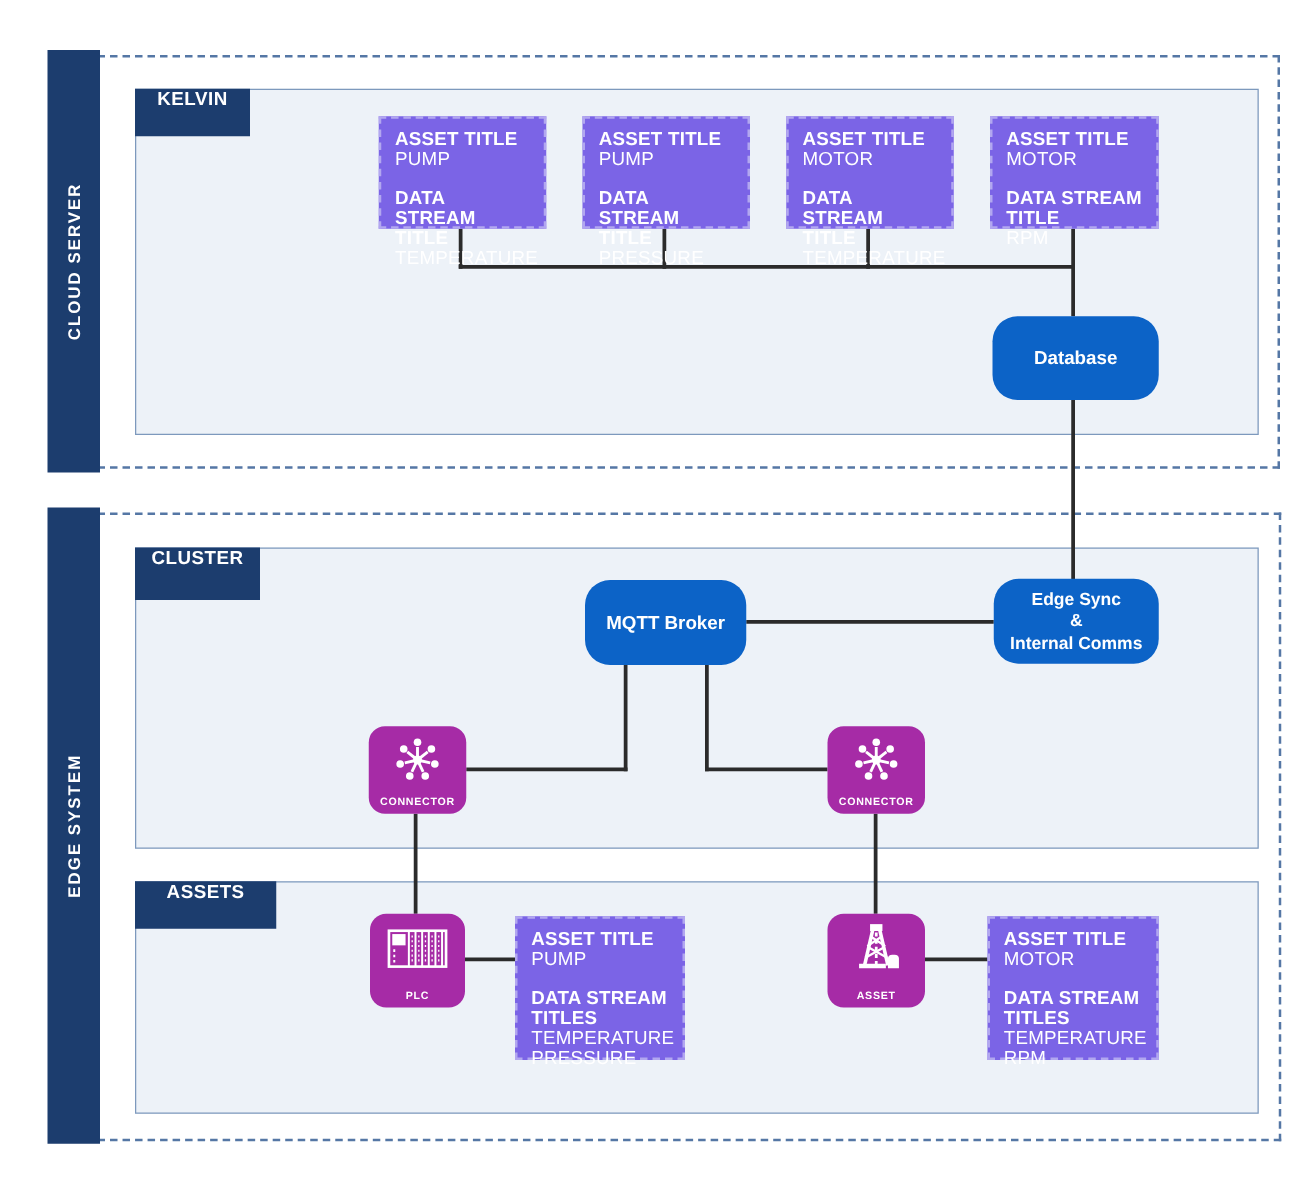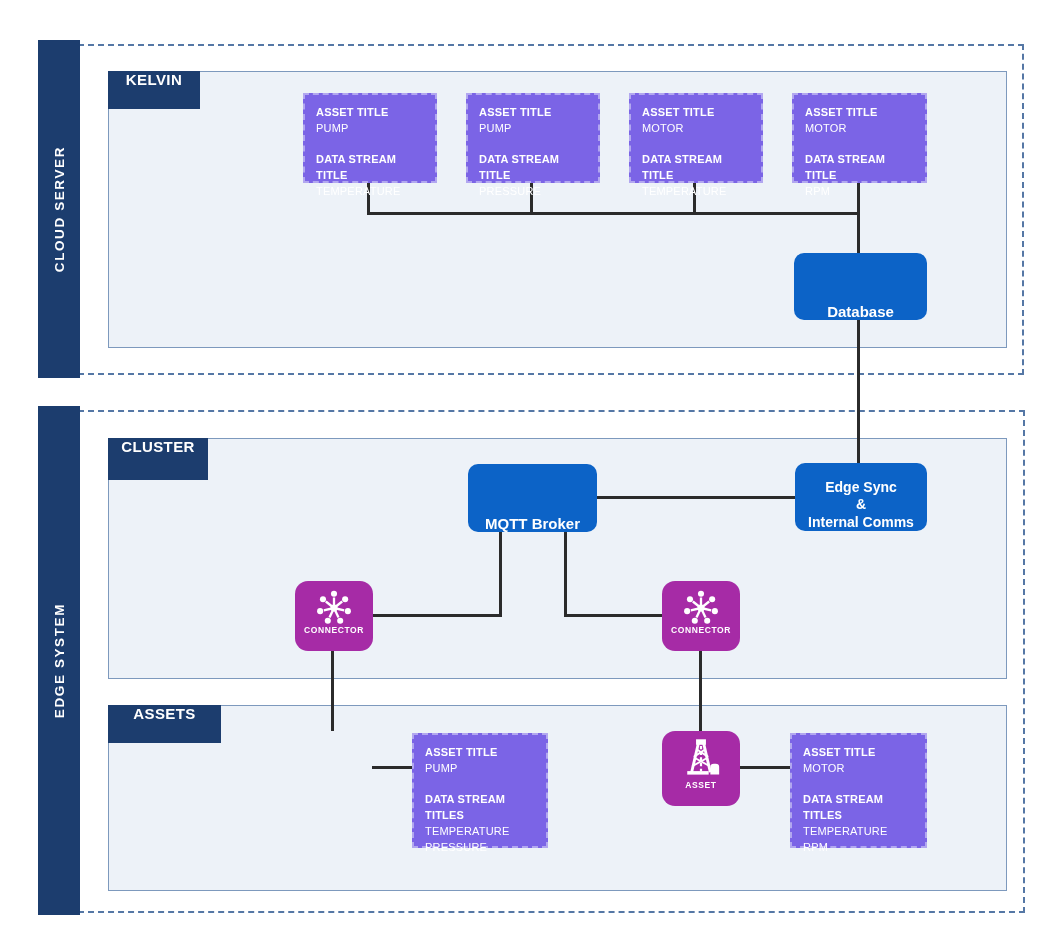--- a/index.html
+++ b/index.html
@@ -18,34 +18,34 @@
   
   .panel{position:absolute;background:#EDF2F8;border:1.5px solid #7D99BD;z-index:1;}
 
   
   .tab{position:absolute;background:#1C3D6E;color:#fff;font-weight:bold;font-size:15px;
        display:flex;align-items:flex-start;justify-content:center;letter-spacing:0.4px;z-index:5;}
 
   
   .card{position:absolute;background:#7B64E6;border:2px dashed #B2A7F0;color:#fff;
         padding:9px 11px;box-sizing:border-box;z-index:4;}
-  .card-line{font-size:11px;line-height:16px;letter-spacing:0.2px;}
+  .card-line{font-size:15px;line-height:16px;letter-spacing:0.2px;}
   .card-line.bold{font-weight:bold;}
   .card-gap{height:15px;}
 
   
-  .blue-node{position:absolute;background:#0C63C7;border-radius:10px;color:#fff;
-             display:flex;flex-direction:column;align-items:center;justify-content:flex-end;
+  .blue-node{position:absolute;background:#0C63C7;border-radius:20px;color:#fff;
+             display:flex;flex-direction:column;align-items:center;justify-content:center;
              font-weight:bold;font-size:15px;z-index:4;text-align:center;}
   .blue-node .nline{line-height:17.5px;font-size:14px;}
 
   
   .magenta-node{position:absolute;background:#A62BA6;border-radius:13px;color:#fff;
                 display:flex;flex-direction:column;align-items:center;justify-content:flex-end;
-                z-index:4;box-sizing:border-box;padding-bottom:16px;}
+                z-index:4;box-sizing:border-box;padding-bottom:5px;}
   .magenta-node .icon-wrap{position:absolute;top:6px;left:0;right:0;
                 display:flex;align-items:center;justify-content:center;}
   .magenta-node .node-label{font-weight:bold;font-size:8.5px;letter-spacing:0.6px;}
 
   
   .cline{position:absolute;background:#2B2B2B;z-index:2;}
 </style>
 </head>
 <body>
 
@@ -165,20 +165,41 @@
       </svg>
     </span>
     <span class="node-label">CONNECTOR</span>
   </div>
 
   <div class="panel" style="left:108px;top:705px;width:897px;height:184px;"></div>
   <div class="tab" style="left:108px;top:705px;width:113px;height:38px;">
     <span>ASSETS</span>
   </div>
 
+  <div class="magenta-node" style="left:296px;top:731px;width:76px;height:75px;">
+    <span class="icon-wrap" style="top:12px;">
+      <svg width="50" height="34" viewBox="0 0 46 32">
+        <rect x="1.5" y="1.5" width="43" height="27" fill="none" stroke="#fff" stroke-width="2"></rect>
+        <rect x="4" y="4" width="10" height="8.5" fill="#fff"></rect>
+        <line x1="5.5" y1="15.5" x2="5.5" y2="26" stroke="#fff" stroke-width="1.5" stroke-dasharray="2 2"></line>
+        <line x1="16.5" y1="2.5" x2="16.5" y2="28" stroke="#fff" stroke-width="1.5"></line>
+        <line x1="21.5" y1="2.5" x2="21.5" y2="28" stroke="#fff" stroke-width="1.5"></line>
+        <line x1="26.5" y1="2.5" x2="26.5" y2="28" stroke="#fff" stroke-width="1.5"></line>
+        <line x1="31.5" y1="2.5" x2="31.5" y2="28" stroke="#fff" stroke-width="1.5"></line>
+        <line x1="36.5" y1="2.5" x2="36.5" y2="28" stroke="#fff" stroke-width="1.5"></line>
+        <line x1="41.5" y1="2.5" x2="41.5" y2="28" stroke="#fff" stroke-width="1.5"></line>
+        <line x1="19" y1="5" x2="19" y2="25" stroke="#fff" stroke-width="1" stroke-dasharray="1.6 2"></line>
+        <line x1="24" y1="5" x2="24" y2="25" stroke="#fff" stroke-width="1" stroke-dasharray="1.6 2"></line>
+        <line x1="29" y1="5" x2="29" y2="25" stroke="#fff" stroke-width="1" stroke-dasharray="1.6 2"></line>
+        <line x1="34" y1="5" x2="34" y2="25" stroke="#fff" stroke-width="1" stroke-dasharray="1.6 2"></line>
+        <line x1="39" y1="5" x2="39" y2="25" stroke="#fff" stroke-width="1" stroke-dasharray="1.6 2"></line>
+      </svg>
+    </span>
+    <span class="node-label">PLC</span>
+  </div>
 
   <div class="magenta-node" style="left:662px;top:731px;width:78px;height:75px;align-items:center;">
     <span class="icon-wrap" style="top:5px;">
       <svg width="44" height="44" viewBox="0 0 40 40">
         <rect x="15.5" y="3" width="9" height="5" fill="#fff"></rect>
         <line x1="17.5" y1="7" x2="11.5" y2="33" stroke="#fff" stroke-width="2.6"></line>
         <line x1="22.5" y1="7" x2="28.5" y2="33" stroke="#fff" stroke-width="2.6"></line>
         <line x1="16" y1="12" x2="26.5" y2="19" stroke="#fff" stroke-width="1.7"></line>
         <line x1="24" y1="12" x2="13.5" y2="19" stroke="#fff" stroke-width="1.7"></line>
         <line x1="14.5" y1="20" x2="28" y2="27.5" stroke="#fff" stroke-width="1.7"></line>

